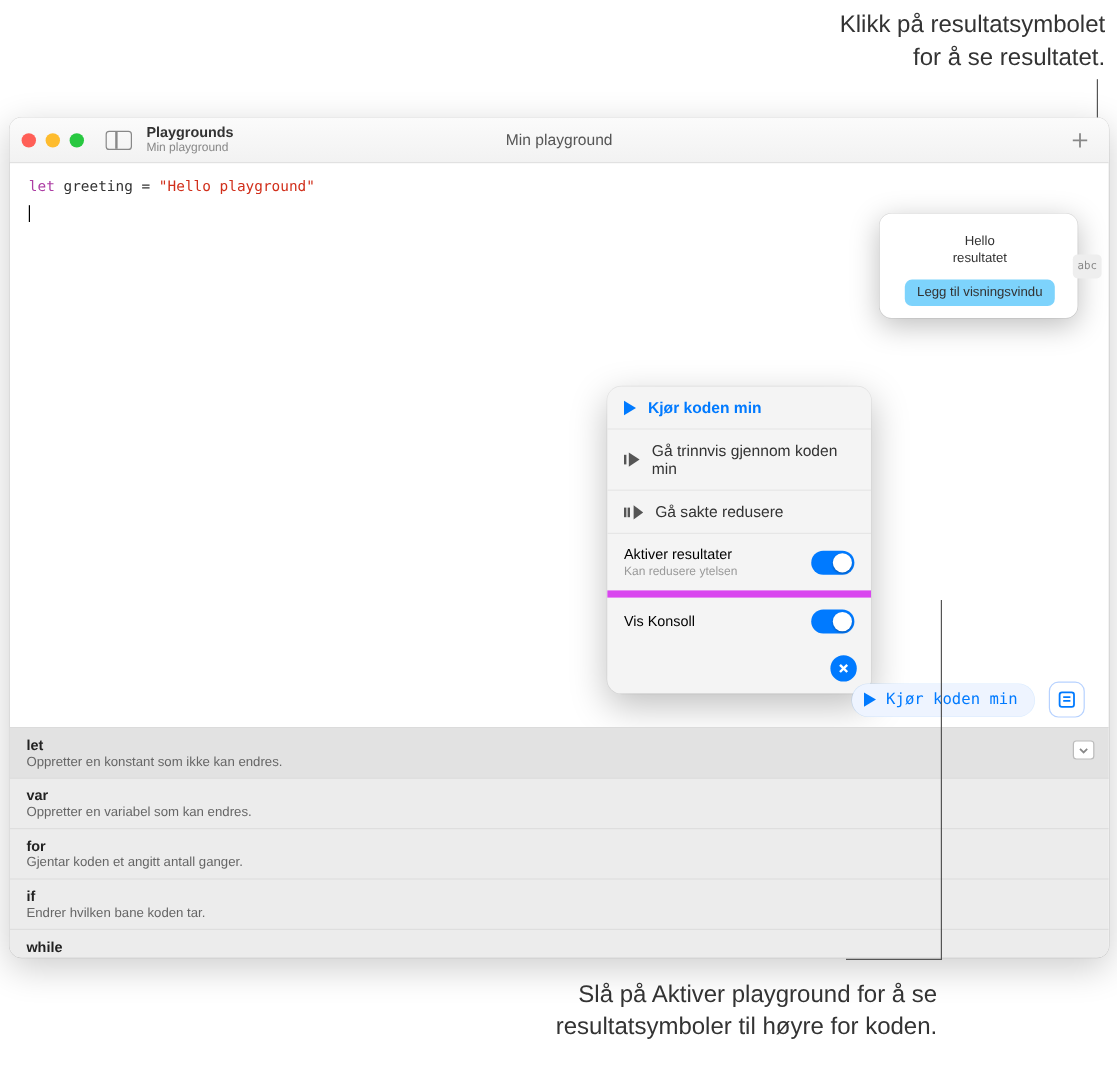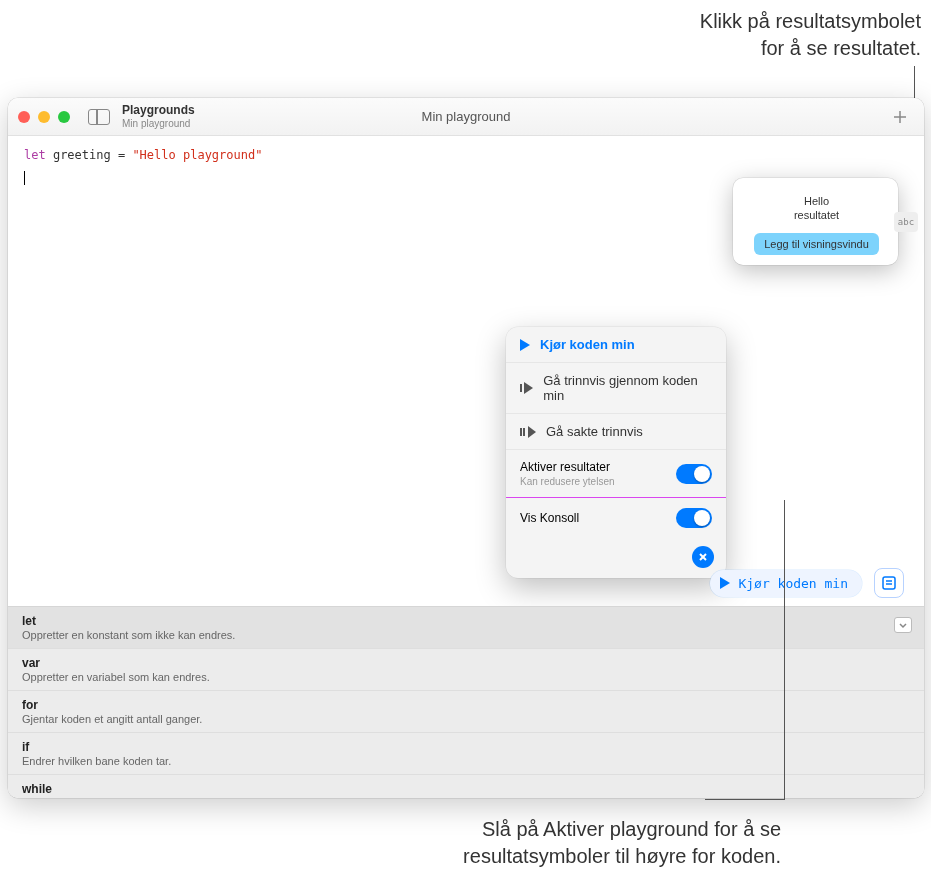--- a/index.html
+++ b/index.html
@@ -179,21 +179,21 @@
     }
     .step-slow-icon::after {
       content: ""; position: absolute; left: 8px; top: 0;
       border-top: 6px solid transparent; border-bottom: 6px solid transparent; border-left: 8px solid currentColor;
     }
     .toggle-row {
       display: flex;
       align-items: center;
       justify-content: space-between;
       padding: 10px 14px;
-      border-bottom: 1px solid #d946ef;
+      border-bottom: 6px solid #d946ef;
       font-size: 12px;
     }
     .toggle-labels { display:flex; flex-direction:column; }
     .toggle-sub { font-size: 10px; color: #999; margin-top: 2px;}
     .switch {
       width: 36px; height: 20px; background: #007aff; border-radius: 10px; position: relative;
     }
     .switch::after {
       content: ""; position: absolute; right: 2px; top: 2px; width: 16px; height: 16px; background: #fff; border-radius: 50%;
       box-shadow: 0 1px 2px rgba(0,0,0,0.3);
@@ -326,21 +326,21 @@
       <div class="run-row accent">
         <span class="play-icon"></span>
         <span>Kjør koden min</span>
       </div>
       <div class="run-row">
         <span class="step-icon"></span>
         <span>Gå trinnvis gjennom koden min</span>
       </div>
       <div class="run-row">
         <span class="step-slow-icon"></span>
-        <span>Gå sakte trinnvis</span>
+        <span>Gå sakte redusere</span>
       </div>
       <div class="toggle-row">
         <div class="toggle-labels">
           <span>Aktiver resultater</span>
           <span class="toggle-sub">Kan redusere ytelsen</span>
         </div>
         <div class="switch"></div>
       </div>
       <div class="toggle-row" style="border-bottom:none;">
         <span>Vis Konsoll</span>

